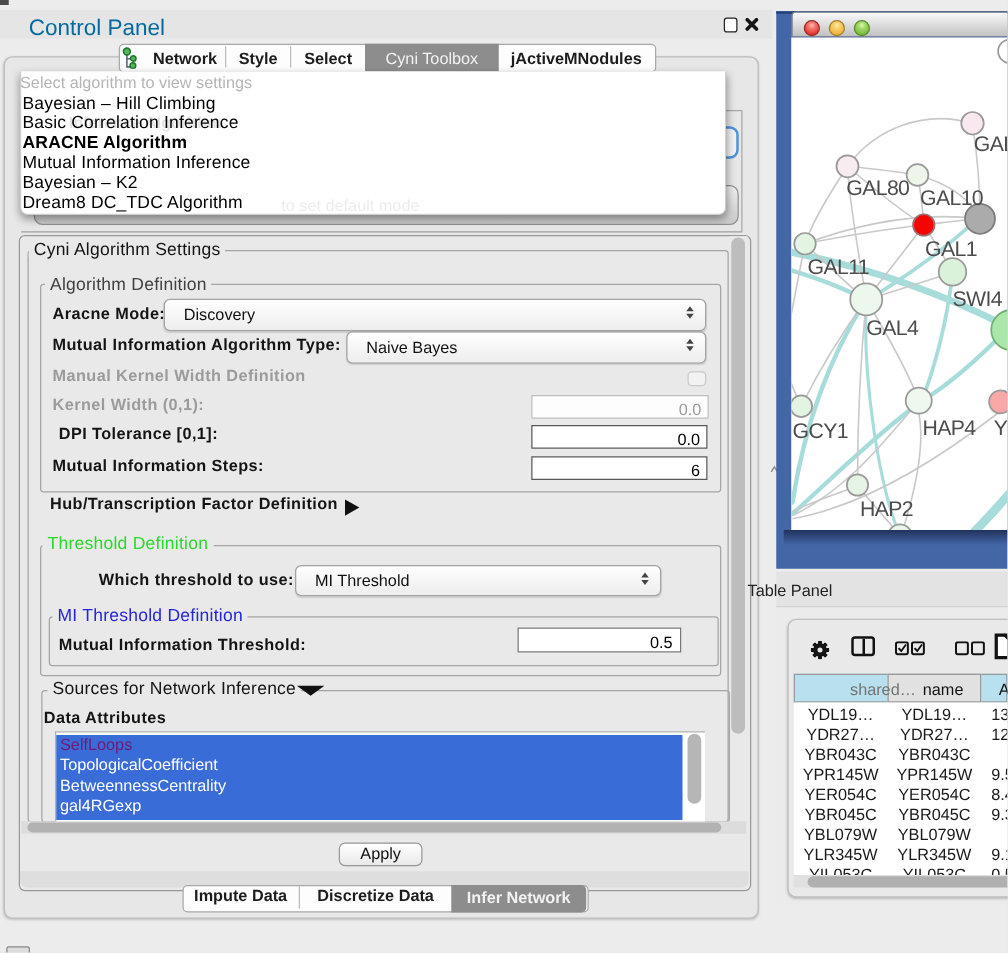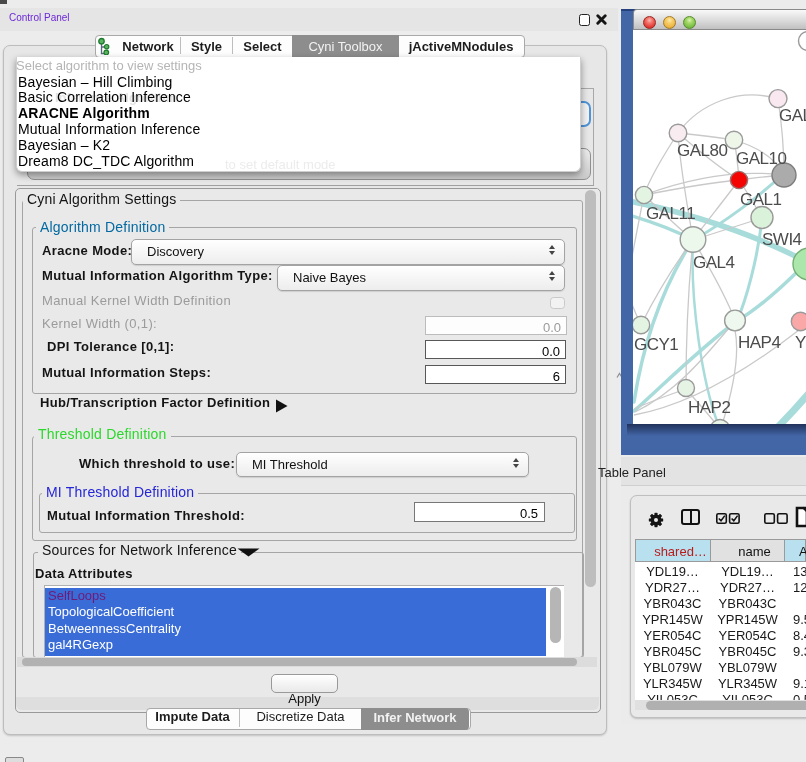--- a/index.html
+++ b/index.html
@@ -1,34 +1,34 @@
 <!DOCTYPE html>
 <html><head><meta charset="utf-8"><style>
 html,body{margin:0;padding:0}
 body{width:806px;height:762px;position:relative;overflow:hidden;background:#ececec;font-family:"Liberation Sans",sans-serif}
 .ab{position:absolute}
 .lbl{position:absolute;font-size:13px;font-weight:bold;color:#141414;white-space:nowrap;letter-spacing:.35px}
-.glbl{position:absolute;font-size:13px;font-weight:normal;color:#9b9b9b;white-space:nowrap;letter-spacing:.35px}
+.glbl{position:absolute;font-size:13px;font-weight:bold;color:#9b9b9b;white-space:nowrap;letter-spacing:.35px}
 .combo{position:absolute;background:linear-gradient(#ffffff,#f4f4f4 60%,#ededed);border:1px solid #a3a3a3;border-radius:5px;box-shadow:0 1px 1px rgba(0,0,0,.12)}
 .ctext{position:absolute;left:15px;top:4px;font-size:13px;color:#111;white-space:nowrap}
 .carr{position:absolute;right:8px;width:7px}
 .tup{display:block;width:0;height:0;border-left:3.5px solid transparent;border-right:3.5px solid transparent;border-bottom:4.5px solid #444;margin-bottom:2px}
 .tdn{display:block;width:0;height:0;border-left:3.5px solid transparent;border-right:3.5px solid transparent;border-top:4.5px solid #444}
 .fld{position:absolute;font-size:13px;text-align:right;padding-right:6px;box-sizing:border-box}
 .grp{position:absolute;border:1px solid #a5a5a5;border-radius:3px}
 .gt{position:absolute;font-size:14px;letter-spacing:.2px;white-space:nowrap;background:#e9e9e9;padding:0 4px;line-height:14px;z-index:3}
 .item{position:absolute;left:18px;font-size:14px;color:#000;white-space:nowrap;letter-spacing:.15px}
 .row{position:absolute;font-size:13px;color:#1a1a1a;white-space:nowrap}
 .nlab{font-size:17px;letter-spacing:-.5px;fill:#4c4c4c;font-family:"Liberation Sans",sans-serif}
 </style></head>
 <body>
 
 <div class="ab" style="left:0;top:0;width:7px;height:4px;background:#4a4a4a"></div>
 <div class="ab" style="left:0;top:8px;width:618px;height:23px;background:#e5e5e5"></div>
-<div class="ab" style="left:9px;top:12px;font-size:10px;color:#6d28d9">Control Panel</div>
+<div class="ab" style="left:23px;top:12px;font-size:18px;color:#0369a1">Control Panel</div>
 
 <div class="ab" style="left:579px;top:14px;width:9px;height:9.5px;border:1.7px solid #232323;border-radius:2.5px;background:#fdfdfd"></div>
 <svg class="ab" style="left:596px;top:14px" width="11" height="11" viewBox="0 0 11 11">
     <path d="M1.8 1.8 L9.2 9.2 M9.2 1.8 L1.8 9.2" stroke="#151515" stroke-width="2.9" stroke-linecap="round"></path>
   </svg>
 
 <div class="ab" style="left:3px;top:45px;width:602px;height:688px;background:#e7e7e7;border:1px solid #bdbdbd;border-radius:7px;box-shadow:0 1px 2px rgba(0,0,0,.18)"></div>
 
 <div class="ab" style="left:95px;top:35px;width:428px;height:21px;background:#fdfdfd;border:1px solid #a9a9a9;border-radius:4px"></div>
 <svg class="ab" style="left:97px;top:37px" width="13" height="18" viewBox="0 0 13 18">
@@ -63,21 +63,21 @@
 <div class="item" style="top:89.4px">Basic Correlation Inference</div>
 <div class="item" style="top:105.3px;font-weight:bold">ARACNE Algorithm</div>
 <div class="item" style="top:121.2px">Mutual Information Inference</div>
 <div class="item" style="top:137.1px">Bayesian – K2</div>
 <div class="item" style="top:153px">Dream8 DC_TDC Algorithm</div>
 
 <div class="grp" style="left:22px;top:200px;width:559px;height:456px"></div>
 <div class="gt" style="left:23px;top:192px;color:#141414">Cyni Algorithm Settings</div>
 
 <div class="grp" style="left:32px;top:227px;width:543px;height:165px"></div>
-<div class="gt" style="left:36px;top:220px;color:#0369a1">Algorithm Definition</div>
+<div class="gt" style="left:36px;top:220px;color:#404040">Algorithm Definition</div>
 
 <div class="lbl" style="left:42px;top:243px">Aracne Mode:</div>
 <div class="combo" style="left:131px;top:239px;width:432px;height:24px">
     <span class="ctext">Discovery</span>
     <span class="carr" style="top:5px">
       <span class="tup"></span>
       <span class="tdn"></span>
     </span>
   </div>
 <div class="lbl" style="left:42px;top:268px">Mutual Information Algorithm Type:</div>
@@ -130,26 +130,26 @@
 <div class="row" style="left:48px;top:604px;color:#fff">TopologicalCoefficient</div>
 <div class="row" style="left:48px;top:620.5px;color:#fff">BetweennessCentrality</div>
 <div class="row" style="left:48px;top:637px;color:#fff">gal4RGexp</div>
 <div class="ab" style="left:550px;top:587px;width:11px;height:56px;background:#b6b6b6;border-radius:5.5px"></div>
 
 <div class="ab" style="left:17px;top:657px;width:580px;height:10px;background:#dcdcdc"></div>
 <div class="ab" style="left:22px;top:658px;width:555px;height:8px;background:#b2b2b2;border-radius:4px"></div>
 <div class="ab" style="left:584px;top:189px;width:14px;height:467px;background:#e9e9e9"></div>
 <div class="ab" style="left:585px;top:190px;width:11px;height:397px;background:#bdbdbd;border-radius:5.5px"></div>
 
-<div class="ab" style="left:271px;top:673.5px;width:67px;height:19.5px;background:linear-gradient(#fff,#e9e9e9);border:1px solid #999;border-radius:5px;text-align:center;font-size:13px;color:#111;padding-top:16px;box-sizing:border-box">Apply</div>
+<div class="ab" style="left:271px;top:673.5px;width:67px;height:19.5px;background:linear-gradient(#fff,#e9e9e9);border:1px solid #999;border-radius:5px;text-align:center;font-size:13px;color:#111;padding-top:0;box-sizing:border-box">Apply</div>
 
 <div class="ab" style="left:146px;top:707.5px;width:323px;height:20px;background:#fdfdfd;border:1px solid #a8a8a8;border-radius:4px"></div>
 <div class="ab" style="left:146px;top:709px;width:93px;text-align:center;font-size:13px;font-weight:bold;color:#1c1c1c">Impute Data</div>
 <div class="ab" style="left:239px;top:709px;width:1px;height:18px;background:#bdbdbd"></div>
-<div class="ab" style="left:240px;top:709px;width:121px;text-align:center;font-size:13px;font-weight:normal;color:#1c1c1c">Discretize Data</div>
+<div class="ab" style="left:240px;top:709px;width:121px;text-align:center;font-size:13px;font-weight:bold;color:#1c1c1c">Discretize Data</div>
 <div class="ab" style="left:361px;top:707.5px;width:108px;height:22px;background:#8d8d8d;border-radius:0 4px 4px 0"></div>
 <div class="ab" style="left:361px;top:709.5px;width:108px;text-align:center;font-size:13px;font-weight:bold;color:#f2f2f2">Infer Network</div>
 
 <div class="ab" style="left:5px;top:757px;width:17px;height:10px;background:#ddd;border:1.5px solid #888;border-radius:2px"></div>
 
 <svg class="ab" style="left:616px;top:372px" width="7" height="7" viewBox="0 0 7 7">
     <path d="M1 5.5 L3.5 1.5 L6 5.5" fill="none" stroke="#8f8f8f" stroke-width="1.2"></path>
   </svg>
 
 <div class="ab" style="left:621px;top:9px;width:185px;height:446px;background:#4366a7"></div>
@@ -260,21 +260,21 @@
   <rect x="0.8" y="0.8" width="9.5" height="9.5" rx="1.5" fill="none" stroke="#121212" stroke-width="1.6"></rect>
   <rect x="13.6" y="0.8" width="9.5" height="9.5" rx="1.5" fill="none" stroke="#121212" stroke-width="1.6"></rect>
 </svg>
 <svg class="ab" style="left:795px;top:506px" width="11" height="22" viewBox="0 0 11 22">
   <path d="M2 2 L12 2 L12 20 L2 20 Z" fill="#fff" stroke="#121212" stroke-width="2.6"></path>
   <path d="M8 1.5 L13 6.5" stroke="#121212" stroke-width="2.2"></path>
 </svg>
 
 <div class="ab" style="left:635px;top:539px;width:171px;height:23px;background:#b9e0ef;border:1px solid #9a9a9a;box-sizing:border-box"></div>
 <div class="ab" style="left:710px;top:539px;width:75px;height:23px;background:#e1e1e1;border:1px solid #9a9a9a;box-sizing:border-box"></div>
-<div class="ab" style="left:643px;top:544px;width:75px;text-align:center;font-size:13px;color:#b91c1c">shared…</div>
+<div class="ab" style="left:680px;top:544px;width:75px;text-align:left;font-size:13px;color:#737373">shared…</div>
 <div class="ab" style="left:717px;top:544px;width:75px;text-align:center;font-size:13px;color:#111">name</div>
 <div class="ab" style="left:799px;top:544px;font-size:13px;color:#111">Ave</div>
 <div class="ab" style="left:635px;top:562px;width:171px;height:138px;background:#fff;overflow:hidden">
   <div class="row" style="left:0;top:2px;width:75px;text-align:center">YDL19…</div>
     <div class="row" style="left:75px;top:2px;width:75px;text-align:center">YDL19…</div>
     <div class="row" style="left:158px;top:2px">13.41</div>
   <div class="row" style="left:0;top:18px;width:75px;text-align:center">YDR27…</div>
     <div class="row" style="left:75px;top:18px;width:75px;text-align:center">YDR27…</div>
     <div class="row" style="left:158px;top:18px">12.96</div>
   <div class="row" style="left:0;top:34px;width:75px;text-align:center">YBR043C</div>

